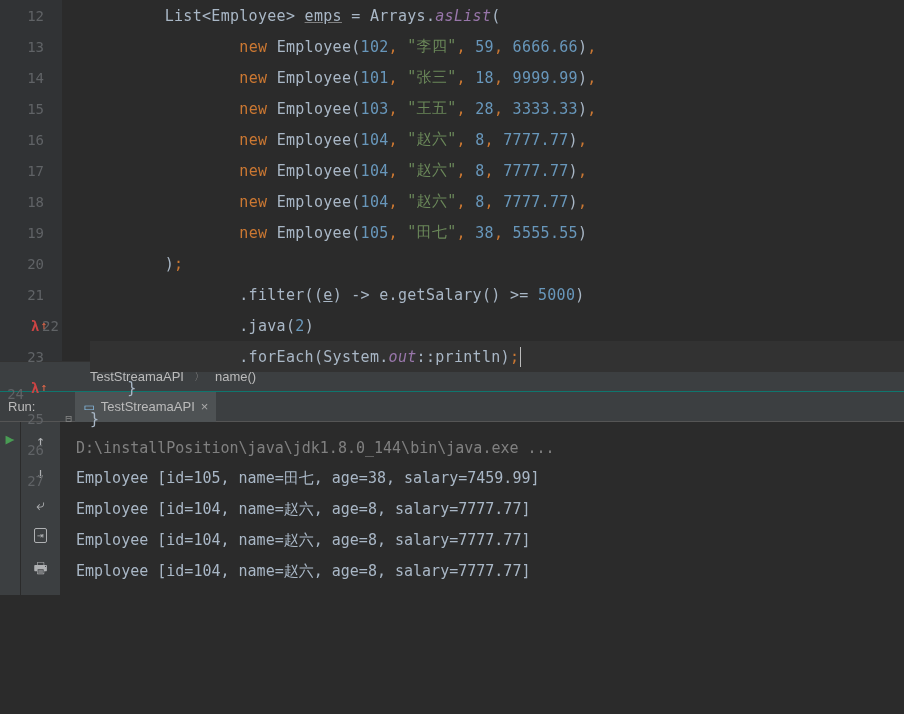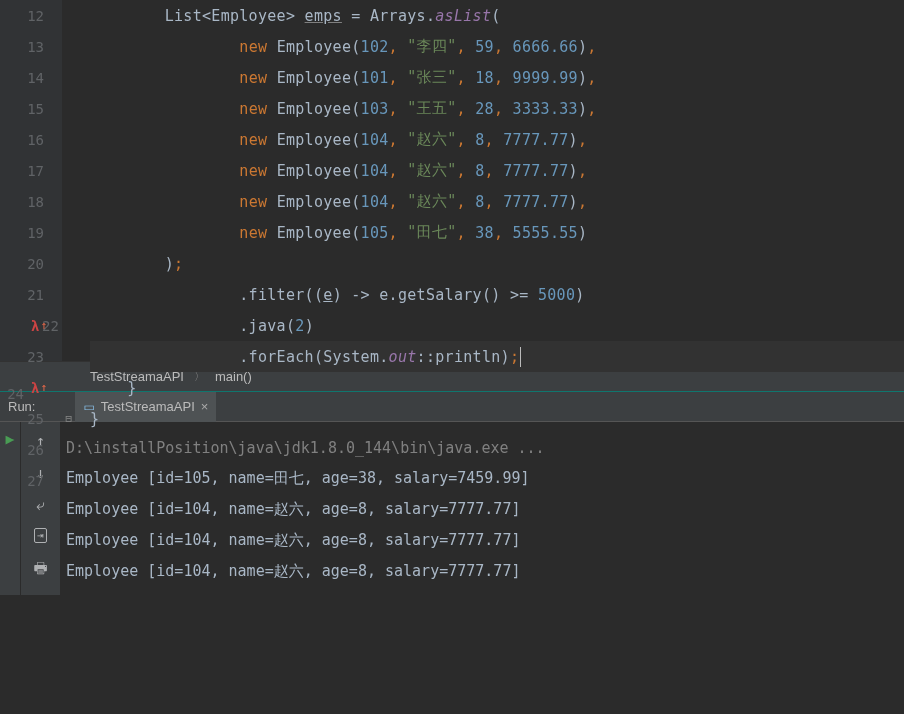--- a/index.html
+++ b/index.html
@@ -165,21 +165,21 @@
     border-left: 1px solid #2b2b2b;
   }
   .toolbar-btn {
     color: #afb1b3;
     font-size: 15px;
     cursor: pointer;
   }
   .play-btn { color: #499c54; }
   .console-output {
     flex: 1;
-    padding: 10px 6px;
+    padding: 10px 16px;
     color: #a9b7c6;
     font-size: 15px;
     position: relative;
   }
   .output-line {
     height: 31px;
     display: flex;
     align-items: center;
     white-space: pre;
   }
@@ -242,21 +242,21 @@
       <div class="code-line hl-line"><span class="normal">                .forEach(System.</span><span class="ital">out</span><span class="normal">::println)</span><span class="punct">;</span><span class="caret"></span></div>
       <div class="code-line"><span class="normal">    }</span></div>
       <div class="code-line"><span class="normal">}</span></div>
       <div class="code-line"><span class="normal"></span></div>
     </div>
 </div>
 
 <div class="breadcrumb-bar">
   <span>TestStreamaAPI</span>
   <span class="breadcrumb-sep">〉</span>
-  <span>main()</span>
+  <span>name()</span>
 </div>
 
 <div class="run-tab-bar">
   <span class="run-label">Run:</span>
   <div class="run-tab">
     <span class="console-icon">▭</span>
     <span>TestStreamaAPI</span>
     <span class="run-tab-close">×</span>
   </div>
 </div>

